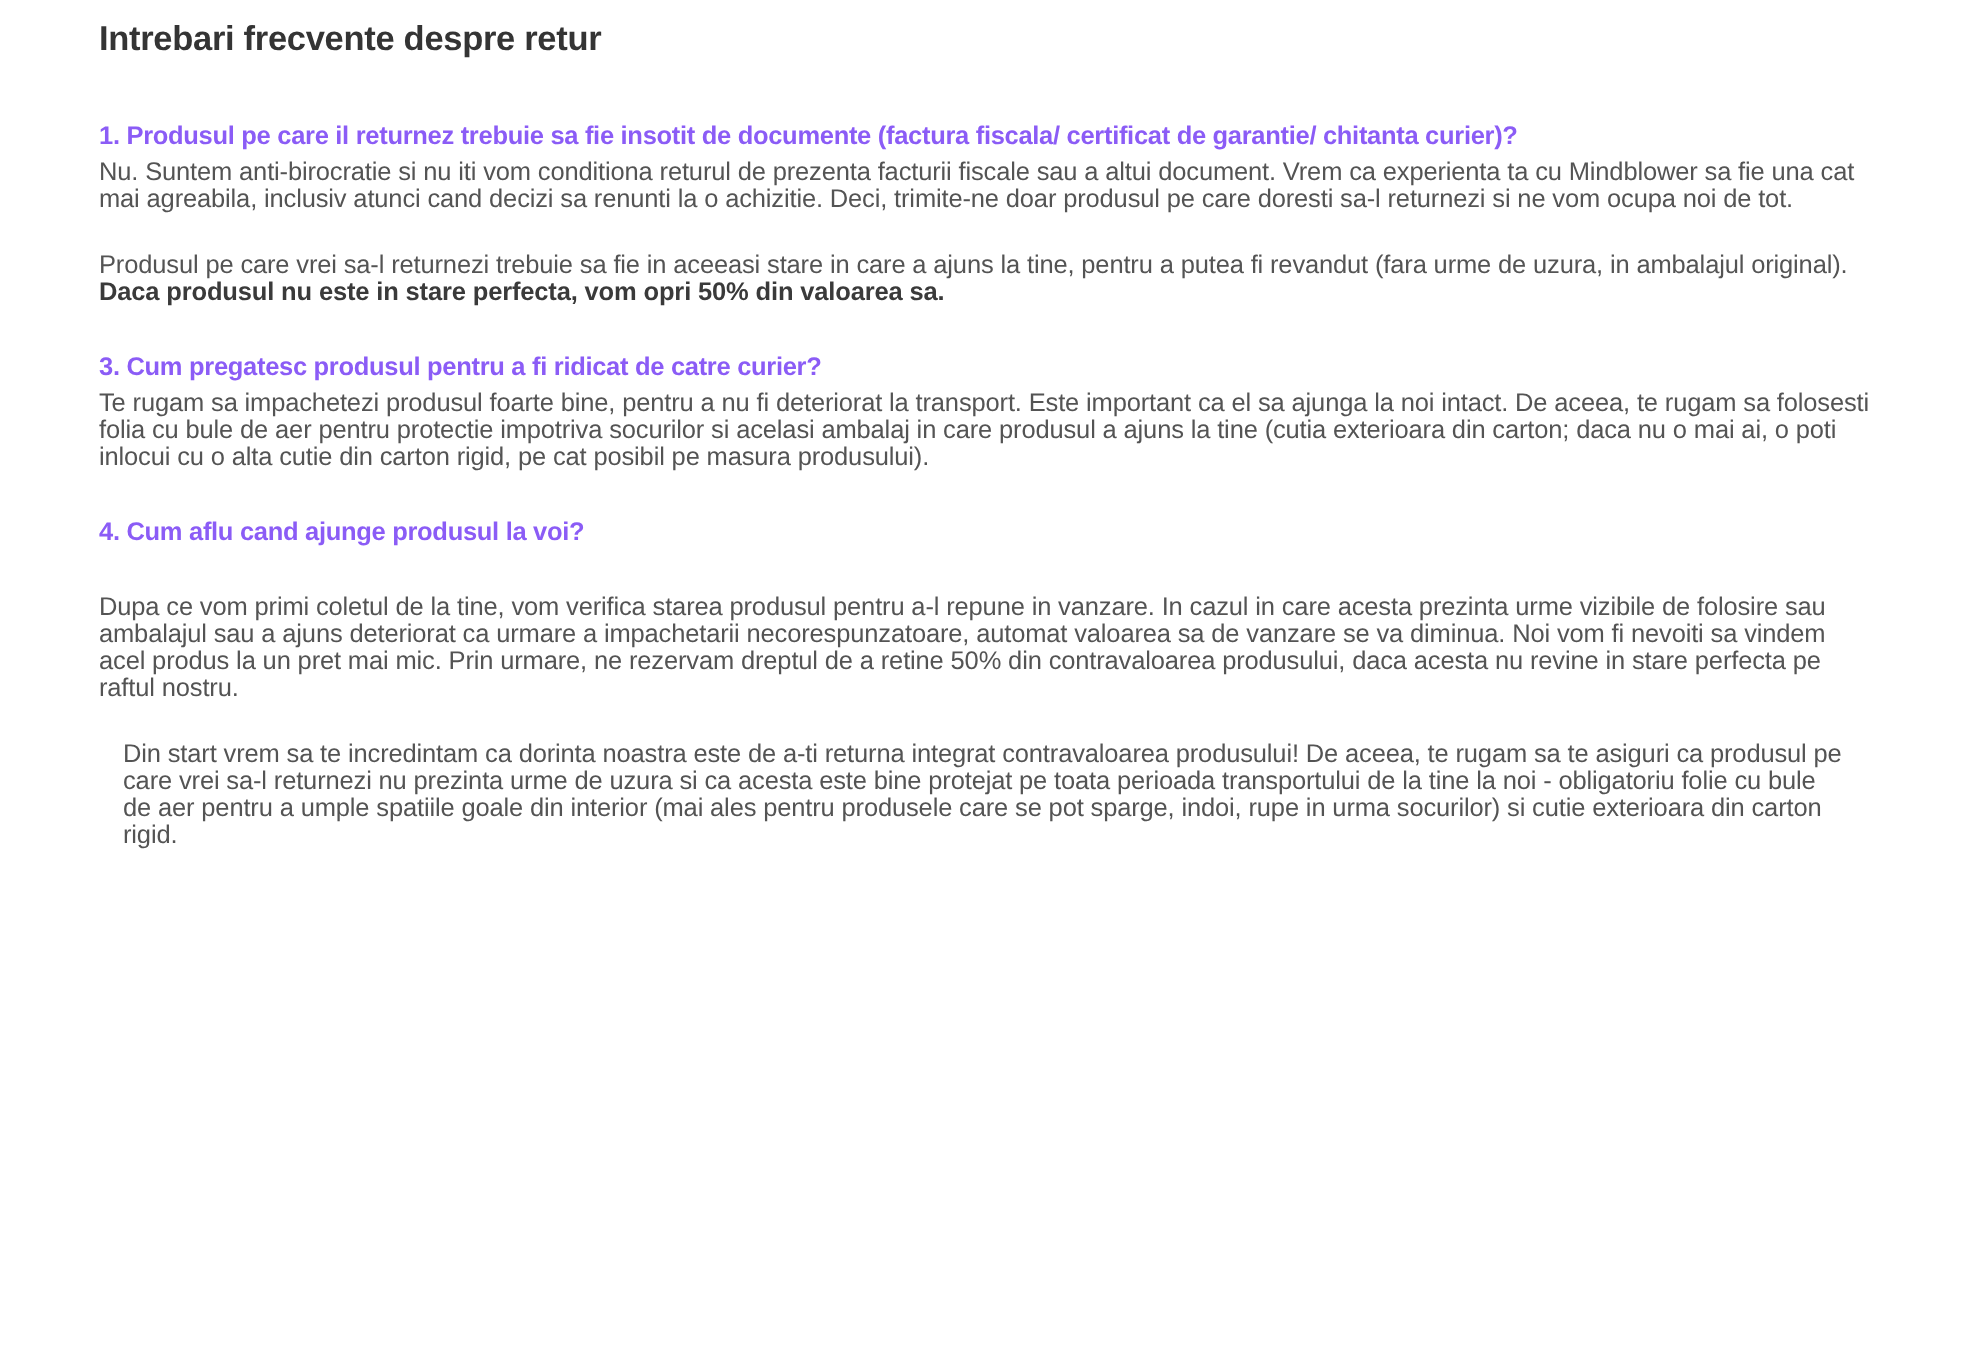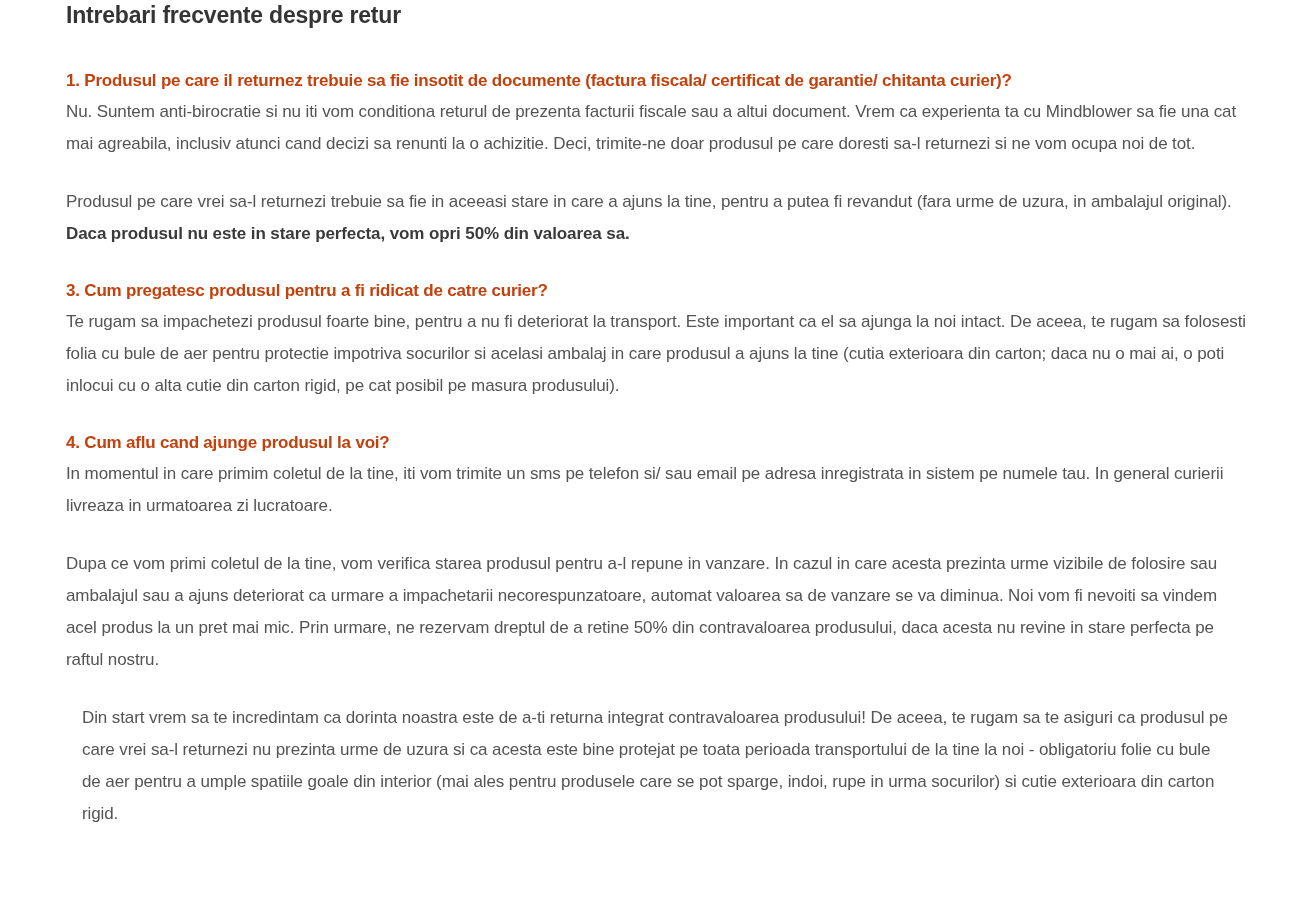--- a/index.html
+++ b/index.html
@@ -2,45 +2,45 @@
 <html><head>
 <meta charset="utf-8">
 <style>
   * { box-sizing: border-box; }
   html, body { margin: 0; padding: 0; background: #ffffff; }
   .page {
     width: 1309px;
     height: 900px;
     overflow: hidden;
     background: #ffffff;
-    padding: 3px 62px 0 66px;
+    padding: 13px 62px 0 66px;
     font-family: "Liberation Sans", sans-serif;
   }
   .page-title {
     font-size: 23px;
     font-weight: 700;
     color: #343434;
     margin: 0 0 38px 0;
     line-height: 1.1;
     letter-spacing: -0.2px;
   }
   .faq-section { margin: 0 0 26px 0; }
   .faq-question {
     font-size: 17px;
     font-weight: 700;
-    color: #c2410c;
+    color: #8b5cf6;
     line-height: 30px;
     margin: 0;
     letter-spacing: -0.2px;
   }
   .faq-answer {
     font-size: 17px;
     font-weight: 400;
     color: #545454;
-    line-height: 32px;
+    line-height: 18px;
     margin: 0;
     letter-spacing: -0.1px;
   }
   .bold-run {
     font-weight: 700;
     color: #3a3a3a;
   }
   .closing-paragraph { margin: 16px; }
   .important-line { margin: 0; }
 </style>
@@ -60,21 +60,20 @@
     <p class="faq-answer"><span>Produsul pe care vrei sa-l returnezi trebuie sa fie in aceeasi stare in care a ajuns la tine, pentru a putea fi revandut (fara urme de uzura, in ambalajul original). </span><span class="bold-run">Daca produsul nu este in stare perfecta, vom opri 50% din valoarea sa.</span></p>
   </section>
 
   <section class="faq-section">
     <p class="faq-question">3. Cum pregatesc produsul pentru a fi ridicat de catre curier?</p>
     <p class="faq-answer"><span>Te rugam sa impachetezi produsul foarte bine, pentru a nu fi deteriorat la transport. Este important ca el sa ajunga la noi intact. De aceea, te rugam sa folosesti folia cu bule de aer pentru protectie impotriva socurilor si acelasi ambalaj in care produsul a ajuns la tine (cutia exterioara din carton; daca nu o mai ai, o poti inlocui cu o alta cutie din carton rigid, pe cat posibil pe masura produsului).</span><span class="bold-run"></span></p>
   </section>
 
   <section class="faq-section">
     <p class="faq-question">4. Cum aflu cand ajunge produsul la voi?</p>
-    <p class="faq-answer"><span>In momentul in care primim coletul de la tine, iti vom trimite un sms pe telefon si/ sau email pe adresa inregistrata in sistem pe numele tau. In general curierii livreaza in urmatoarea zi lucratoare.</span><span class="bold-run"></span></p>
   </section>
 
   <section class="faq-section">
     <p class="faq-answer"><span>Dupa ce vom primi coletul de la tine, vom verifica starea produsul pentru a-l repune in vanzare. In cazul in care acesta prezinta urme vizibile de folosire sau ambalajul sau a ajuns deteriorat ca urmare a impachetarii necorespunzatoare, automat valoarea sa de vanzare se va diminua. Noi vom fi nevoiti sa vindem acel produs la un pret mai mic. Prin urmare, ne rezervam dreptul de a retine 50% din contravaloarea produsului, daca acesta nu revine in stare perfecta pe raftul nostru.</span><span class="bold-run"></span></p>
   </section>
 
   <p class="faq-answer closing-paragraph">Din start vrem sa te incredintam ca dorinta noastra este de a-ti returna integrat contravaloarea produsului!  De aceea, te rugam sa te asiguri ca produsul pe care vrei sa-l returnezi nu prezinta urme de uzura si ca acesta este bine protejat pe toata perioada transportului de la tine la noi - obligatoriu folie cu bule de aer pentru a umple spatiile goale din interior (mai ales pentru produsele care se pot sparge, indoi, rupe in urma socurilor) si cutie exterioara din carton rigid.</p>
 
 
 </div>

